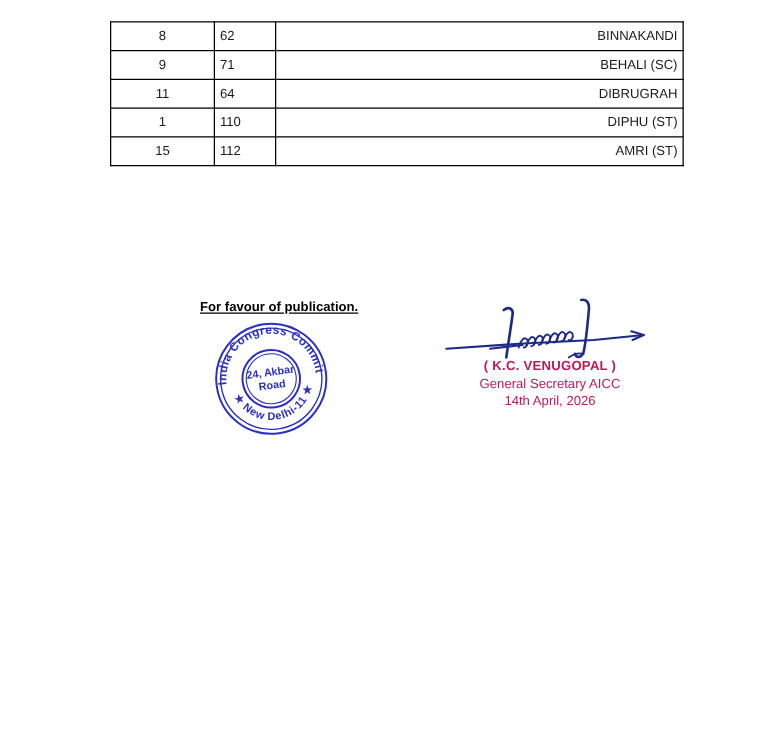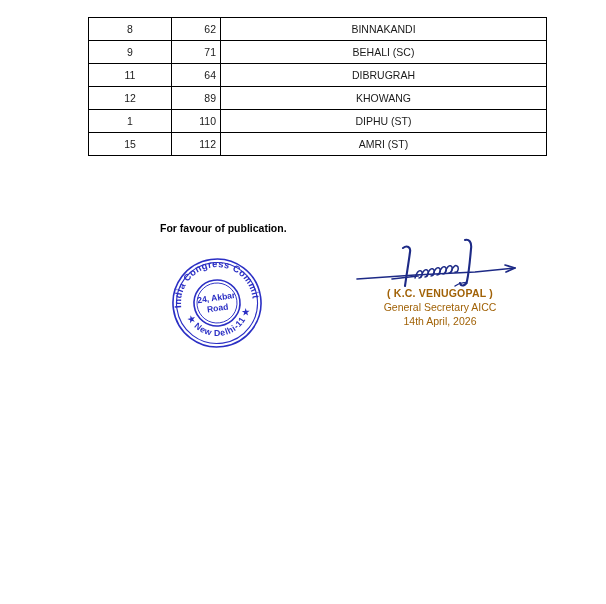--- a/index.html
+++ b/index.html
@@ -28,32 +28,33 @@
   }
   .doc-table td {
     border: 1px solid #000000;
     height: 22px;
     padding: 0 4px;
     font-size: 10.5px;
     line-height: 22px;
     color: #1a1a1a;
   }
   .col-sl   { width: 74px;  text-align: center; }
-  .col-no   { width: 40px;  text-align: right; }
-  .col-name { width: 317px; text-align: center; padding-left: 6px; }
+  .col-no   { width: 40px;  text-align: left; }
+  .col-name { width: 317px; text-align: right; padding-left: 6px; }
 
   
   .favour-note {
     position: absolute;
     left: 160px;
-    top: 222px;
+    top: 240px;
     font-size: 10.5px;
     font-weight: bold;
     color: #000000;
     white-space: nowrap;
+    text-decoration: underline;
   }
 
   
   .seal {
     position: absolute;
     left: 171px;
     top: 257px;
     width: 92px;
     height: 92px;
   }
@@ -71,21 +72,21 @@
     position: absolute;
     left: 0;
     top: 0;
     width: 170px;
     height: 58px;
     pointer-events: none;
   }
   .sign-lines {
     position: relative;
     padding-top: 48px;
-    color: #a16207;
+    color: #be185d;
   }
   .sign-name {
     font-size: 10.5px;
     font-weight: bold;
     letter-spacing: 0.2px;
     line-height: 14px;
     white-space: nowrap;
   }
   .sign-role {
     font-size: 10.5px;
@@ -110,25 +111,20 @@
     </tr>
     <tr class="row">
       <td class="col-sl">9</td>
       <td class="col-no">71</td>
       <td class="col-name">BEHALI (SC)</td>
     </tr>
     <tr class="row">
       <td class="col-sl">11</td>
       <td class="col-no">64</td>
       <td class="col-name">DIBRUGRAH</td>
-    </tr>
-    <tr class="row">
-      <td class="col-sl">12</td>
-      <td class="col-no">89</td>
-      <td class="col-name">KHOWANG</td>
     </tr>
     <tr class="row">
       <td class="col-sl">1</td>
       <td class="col-no">110</td>
       <td class="col-name">DIPHU (ST)</td>
     </tr>
     <tr class="row">
       <td class="col-sl">15</td>
       <td class="col-no">112</td>
       <td class="col-name">AMRI (ST)</td>

